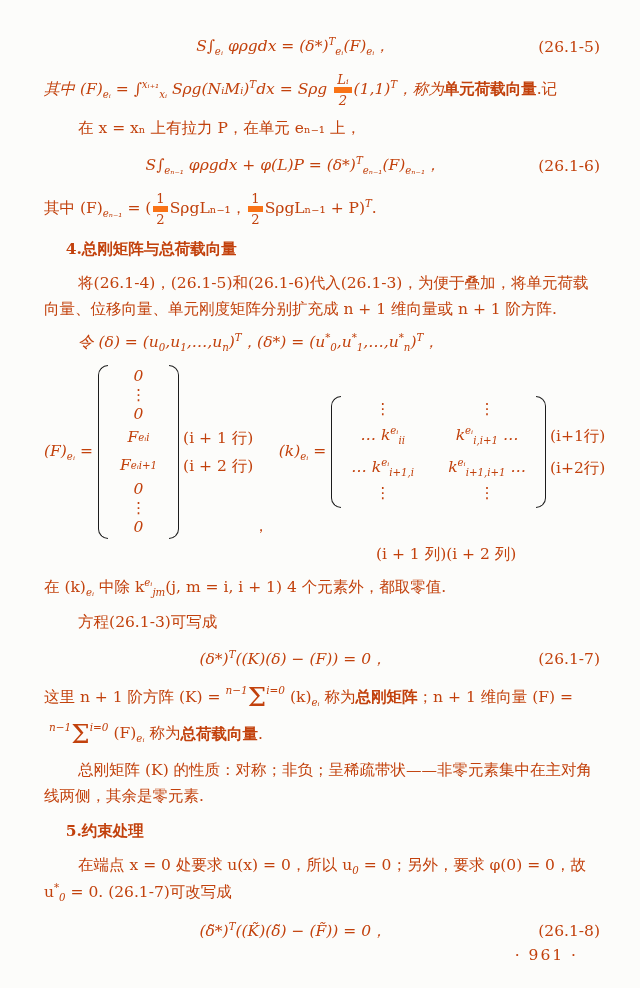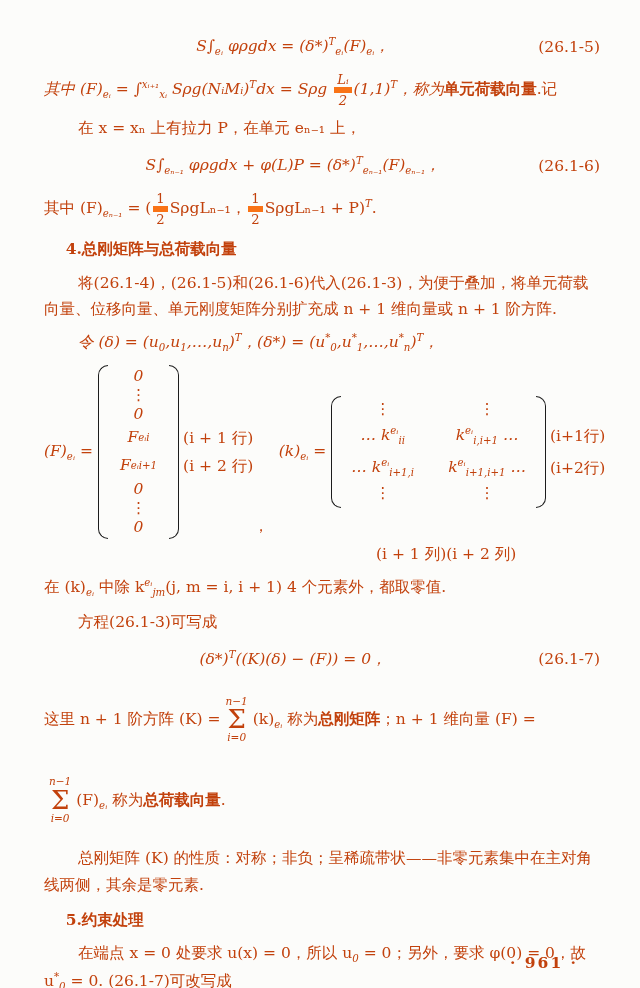--- a/index.html
+++ b/index.html
@@ -24,42 +24,42 @@
   .math{font-style:italic;}
   sub,sup{font-size:66%;font-style:italic;}
   
   .eqrow{position:relative;text-align:center;margin:11px 0;padding:0 88px 0 30px;}
   .eqnum{position:absolute;right:0;top:50%;transform:translateY(-50%);font-style:normal;}
   
   .frac{display:inline-flex;flex-direction:column;vertical-align:middle;text-align:center;line-height:1.15;font-size:85%;margin:0 2px;}
   .frac .fn{border-bottom:6px solid #f97316;padding:0 3px;}
   .frac .fd{padding:0 3px;}
   
-  .sum{display:inline-flex;flex-direction:column;align-items:center;vertical-align:middle;line-height:1;margin:12px 5px;}
+  .sum{display:inline-flex;vertical-align:middle;line-height:1;margin:0 5px;}
   .sum .top,.sum .bot{font-size:10.5px;font-style:italic;line-height:1.1;}
   .sum .sigma{font-size:26px;line-height:0.95;font-style:normal;}
   .sumline{display:flex;align-items:center;flex-wrap:nowrap;margin:9px 0;}
   
   .mrow{display:flex;align-items:center;gap:10px;margin:8px 0 0 0;}
   .mconstruct{display:flex;align-items:center;}
   .mlhs{margin-right:5px;white-space:nowrap;}
   .paren{width:9px;align-self:stretch;border:1.6px solid #1c1c1c;}
   .lp{border-right:none;border-radius:15px 0 0 15px;}
   .rp{border-left:none;border-radius:0 15px 15px 0;}
   .veccells{display:flex;flex-direction:column;justify-content:center;align-items:center;padding:2px 12px;}
   .vr{height:19px;display:flex;align-items:center;line-height:1;}
   .vr.big{height:28px;}
   .rowlabels{display:flex;flex-direction:column;justify-content:center;margin-left:4px;white-space:nowrap;}
   .rowlabels .rlab{height:28px;display:flex;align-items:center;}
   .krl .rlab{height:32px;}
   .kgrid{display:grid;grid-template-columns:auto auto;grid-template-rows:20px 32px 32px 20px;column-gap:34px;align-items:center;justify-items:center;padding:4px 10px;}
   .kc{line-height:1;white-space:nowrap;}
   .collabels{margin:2px 0 4px 332px;}
   .comma{align-self:flex-end;font-style:normal;}
-  .pageno{position:absolute;right:62px;bottom:12px;font-weight:bold;letter-spacing:2px;}
+  .pageno{position:absolute;right:62px;bottom:20px;font-weight:normal;letter-spacing:2px;}
 </style>
 </head>
 <body>
 
 <div class="page">
 
   <div class="eqrow">
     <span class="math">S∫<sub>eᵢ</sub> φρgdx = (δ*)<sup>T</sup><sub>eᵢ</sub>(F)<sub>eᵢ</sub>，</span>
     <span class="eqnum">(26.1-5)</span>
   </div>

